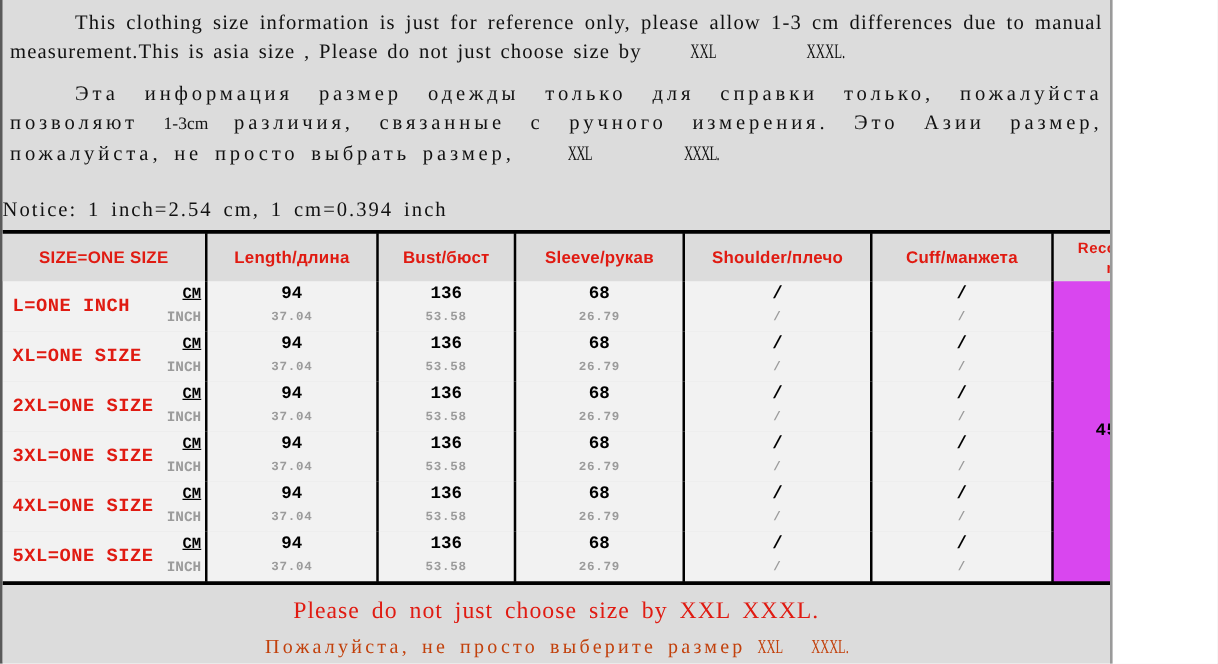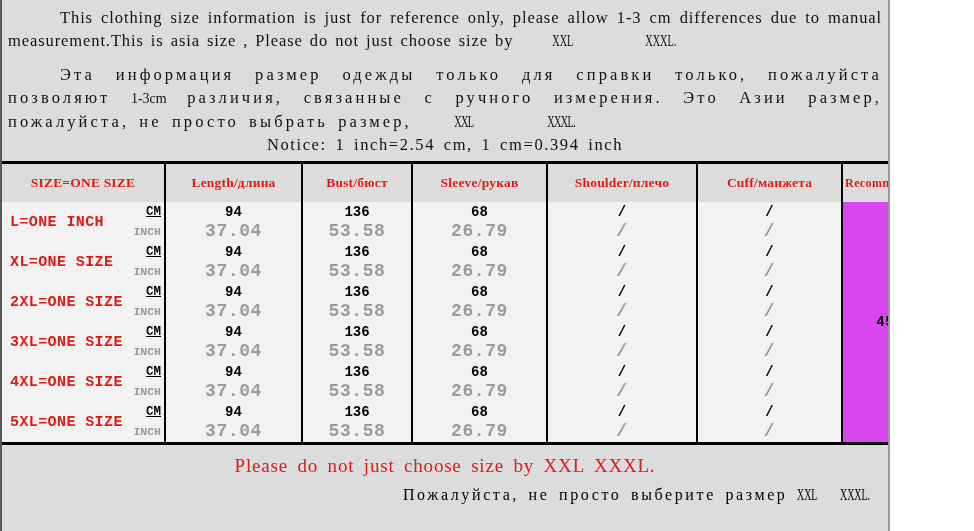--- a/index.html
+++ b/index.html
@@ -58,27 +58,26 @@
     transform-origin: left center;
   }
   .para-en .squash {
     display: inline-block;
     transform: scaleX(0.62);
     transform-origin: left center;
     letter-spacing: 0px;
   }
 
   .notice {
-    text-align: center;
     font-family: "Liberation Serif", serif;
     font-size: 16.5px;
     color: #111111;
     letter-spacing: 1.6px;
     word-spacing: 3px;
-    margin: 2px 0 6px 0;
+    margin: 24px 0 6px 0;
   }
 
   
   table.size-table {
     border-collapse: collapse;
     width: 970px;
     table-layout: fixed;
     border-top: 3px solid #000000;
     border-bottom: 3px solid #000000;
   }
@@ -98,21 +97,21 @@
     vertical-align: middle;
   }
   table.size-table th:first-child,
   table.size-table td:first-child { border-left: none; }
   table.size-table th:last-child,
   table.size-table td:last-child  { border-right: none; }
 
   thead th {
     background: #dcdcdc;
     color: #e01b12;
-    font-family: Liberation Serif, serif;
+    font-family: Liberation Sans, sans-serif;
     font-weight: bold;
     font-size: 13.5px;
     height: 38px;
     line-height: 16px;
     text-align: center;
     letter-spacing: 0.2px;
   }
   thead th.wt-head { font-size: 12px; letter-spacing: 0.4px; }
 
   tbody td {
@@ -174,21 +173,21 @@
     font-family: "Liberation Mono", monospace;
     font-weight: bold;
     font-size: 14px;
     color: #000000;
     text-align: center;
     line-height: 19px;
   }
   .val-inch {
     font-family: "Liberation Mono", monospace;
     font-weight: bold;
-    font-size: 18px;
+    font-size: 10px;
     color: #9b9b9b;
     text-align: center;
     line-height: 19px;
     letter-spacing: 0.6px;
   }
   td.weight-cell {
     background: #d946ef;
     text-align: center;
     font-family: "Liberation Mono", monospace;
     font-weight: bold;
@@ -206,22 +205,22 @@
   }
   .foot-en {
     text-align: center;
     color: #e01b12;
     font-family: "Liberation Serif", serif;
     font-size: 19px;
     letter-spacing: 0.8px;
     word-spacing: 4px;
   }
   .foot-ru {
-    text-align: right;
-    color: #000000;
+    text-align: center;
+    color: #c2410c;
     font-family: "Liberation Serif", serif;
     font-size: 16px;
     letter-spacing: 2.6px;
     word-spacing: 3px;
     margin-top: 9px;
     padding-left: 19px;
   }
   .foot-ru .squash, .foot-en .squash {
     display: inline-block;
     transform: scaleX(0.62);

